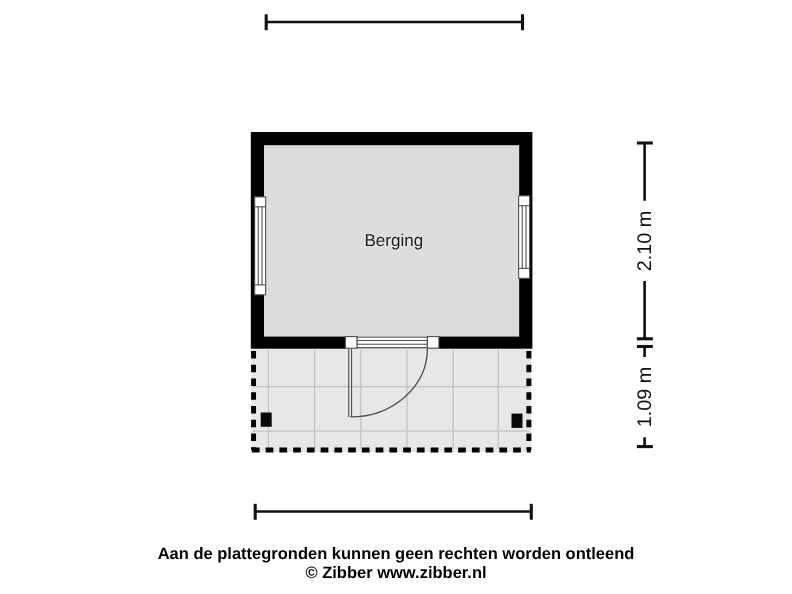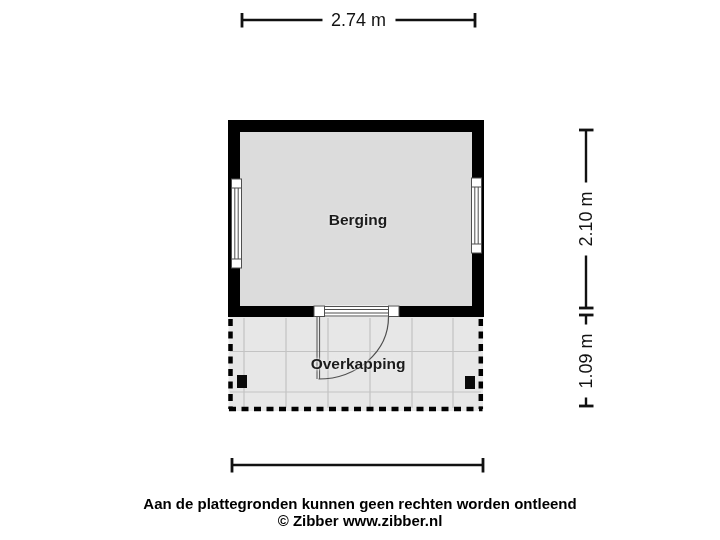--- a/index.html
+++ b/index.html
@@ -12,21 +12,20 @@
   .dim-label{
     transform:translate(-50%,-50%);
     background:#fff;border-radius:9px;padding:1px 9px;
     font-size:18px;line-height:1.25;color:#121212;
   }
   .dim-label.vert{transform:translate(-50%,-50%) rotate(-90deg);}
   .room-label{
     transform:translate(-50%,-50%);
     font-size:15.5px;color:#1c1c1c;
     text-shadow:0 0 3px #ececec,0 0 3px #ececec;
-    font-weight:bold;
   }
   .footer-line{
     position:absolute;left:-5px;width:730px;text-align:center;
     font-size:15px;font-weight:700;color:#000;
   }
 </style>
 </head>
 <body>
 
 <div class="stage">
@@ -108,28 +107,26 @@
         <line x1="579" y1="308" x2="593.5" y2="308" stroke-width="2.8"></line>
       </g>
       <g>
         <line x1="586" y1="315" x2="586" y2="406" stroke-width="2.4"></line>
         <line x1="579" y1="315" x2="593.5" y2="315" stroke-width="2.8"></line>
         <line x1="579" y1="406" x2="593.5" y2="406" stroke-width="2.8"></line>
       </g>
     </g>
   </svg>
 
-  <div class="label dim-label" style="left:358.5px;top:20px;">2.74 m</div>
 
   <div class="label dim-label vert" style="left:586px;top:219px;">2.10 m</div>
 
   <div class="label dim-label vert" style="left:586px;top:360.5px;">1.09 m</div>
 
 
   <div class="label room-label" style="left:358px;top:220px;">Berging</div>
 
-  <div class="label room-label" style="left:358px;top:364px;">Overkapping</div>
 
   <div class="footer-line" style="top:495px;">Aan de plattegronden kunnen geen rechten worden ontleend</div>
 
   <div class="footer-line" style="top:512px;">© Zibber www.zibber.nl</div>
 
 </div>
 
 </body></html>

